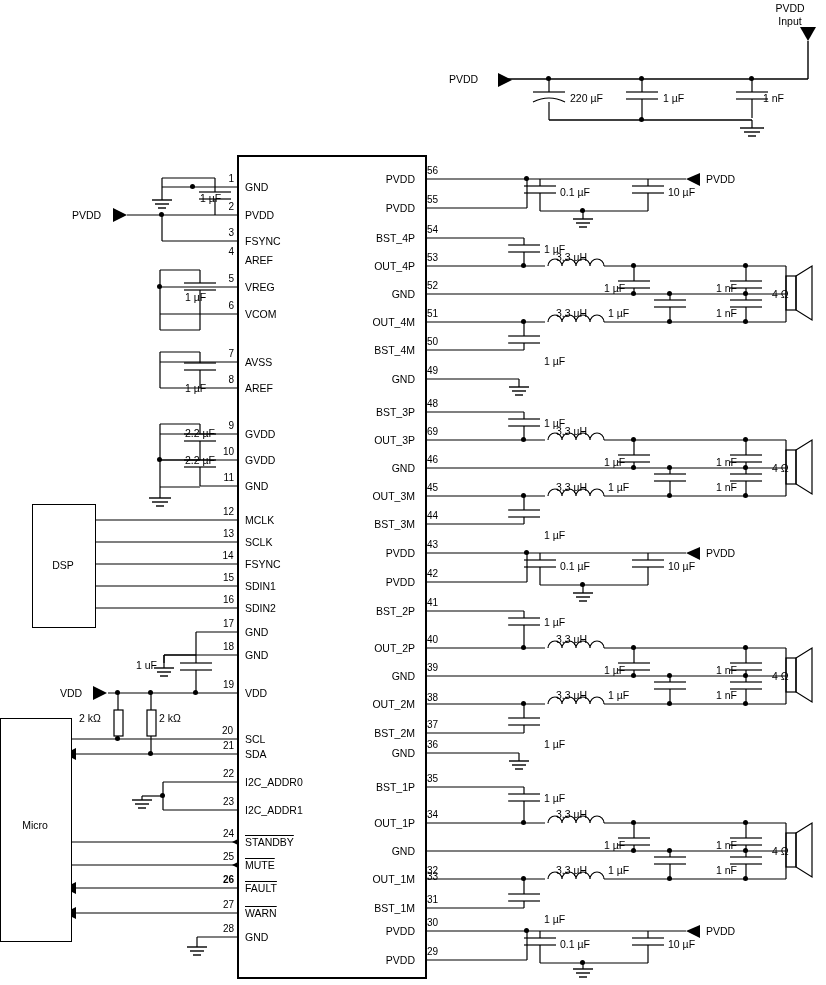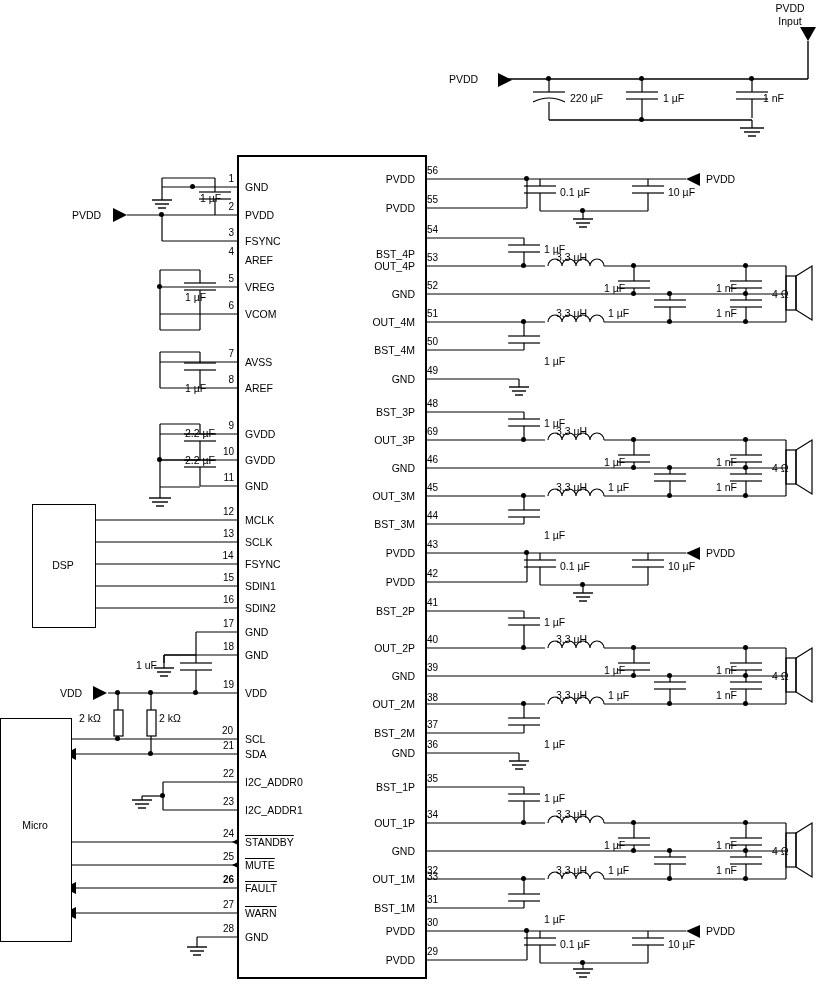--- a/index.html
+++ b/index.html
@@ -586,21 +586,21 @@
       <div class="t" style="left: 245px; top: 908px;"><span class="ovl">WARN</span></div>
       <div class="pinnum" style="left: 222px; top: 924px; text-align: right; width: 12px;">28</div>
       <div class="t" style="left: 245px; top: 932px;">GND</div>
     </div>
   <div id="right-pins">
       <div class="pinnum" style="left: 427px; top: 166px;">56</div>
       <div class="tr" style="left: 300px; width: 115px; top: 174px;">PVDD</div>
       <div class="pinnum" style="left: 427px; top: 195px;">55</div>
       <div class="tr" style="left: 300px; width: 115px; top: 203px;">PVDD</div>
       <div class="pinnum" style="left: 427px; top: 225px;">54</div>
-      <div class="tr" style="left: 300px; width: 115px; top: 249px;">BST_4P</div>
+      <div class="tr" style="left: 300px; width: 115px; top: 233px;">BST_4P</div>
       <div class="pinnum" style="left: 427px; top: 253px;">53</div>
       <div class="tr" style="left: 300px; width: 115px; top: 261px;">OUT_4P</div>
       <div class="pinnum" style="left: 427px; top: 281px;">52</div>
       <div class="tr" style="left: 300px; width: 115px; top: 289px;">GND</div>
       <div class="pinnum" style="left: 427px; top: 309px;">51</div>
       <div class="tr" style="left: 300px; width: 115px; top: 317px;">OUT_4M</div>
       <div class="pinnum" style="left: 427px; top: 337px;">50</div>
       <div class="tr" style="left: 300px; width: 115px; top: 345px;">BST_4M</div>
       <div class="pinnum" style="left: 427px; top: 366px;">49</div>
       <div class="tr" style="left: 300px; width: 115px; top: 374px;">GND</div>

